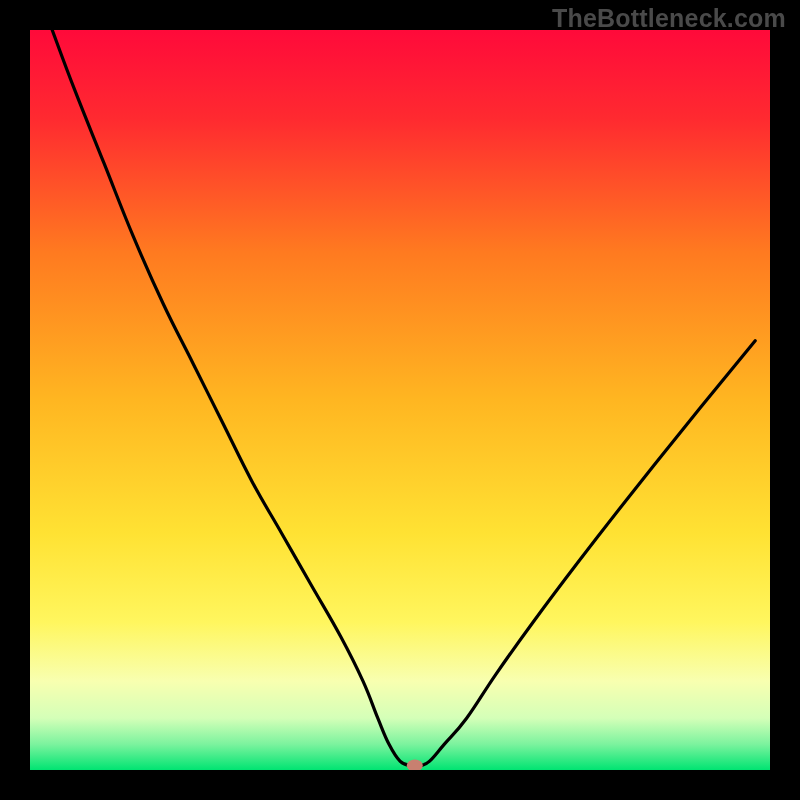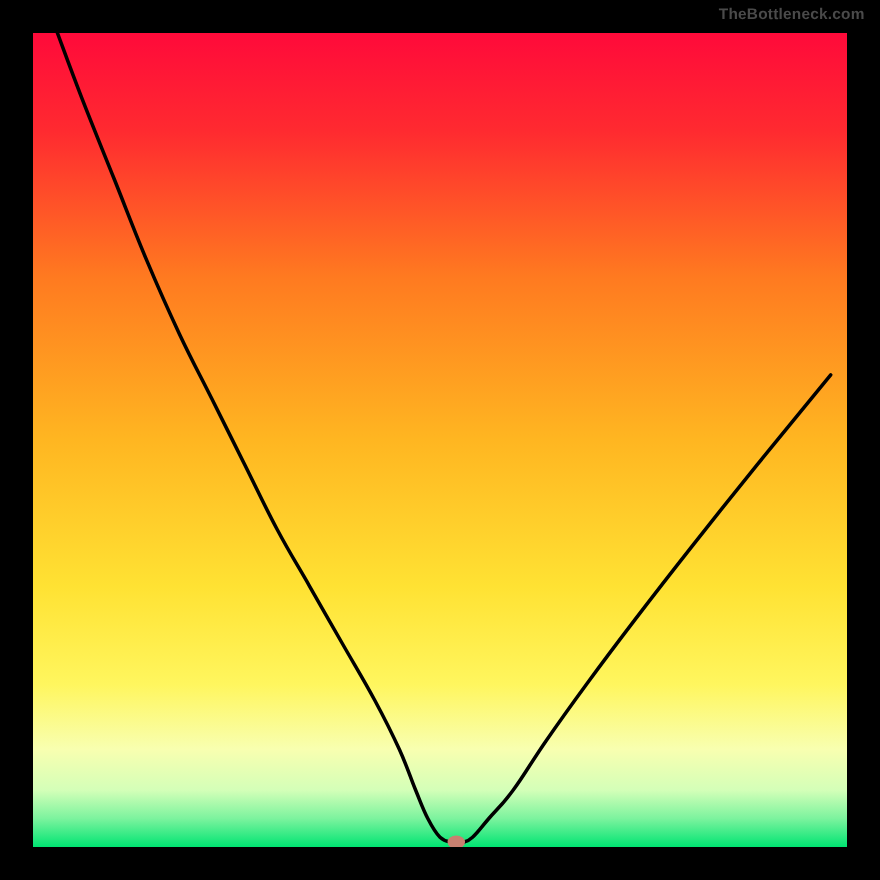--- a/index.html
+++ b/index.html
@@ -15,21 +15,21 @@
     position: relative;
     width: 800px;
     height: 800px;
     background: #000;
   }
   .watermark {
     position: absolute;
     top: 4px;
     right: 14px;
     color: #4a4a4a;
-    font-size: 14px;
+    font-size: 25px;
     font-weight: 600;
     letter-spacing: 0.2px;
     z-index: 5;
   }
   .plot-frame {
     position: absolute;
     left: 30px;
     top: 30px;
     width: 740px;
     height: 740px;

